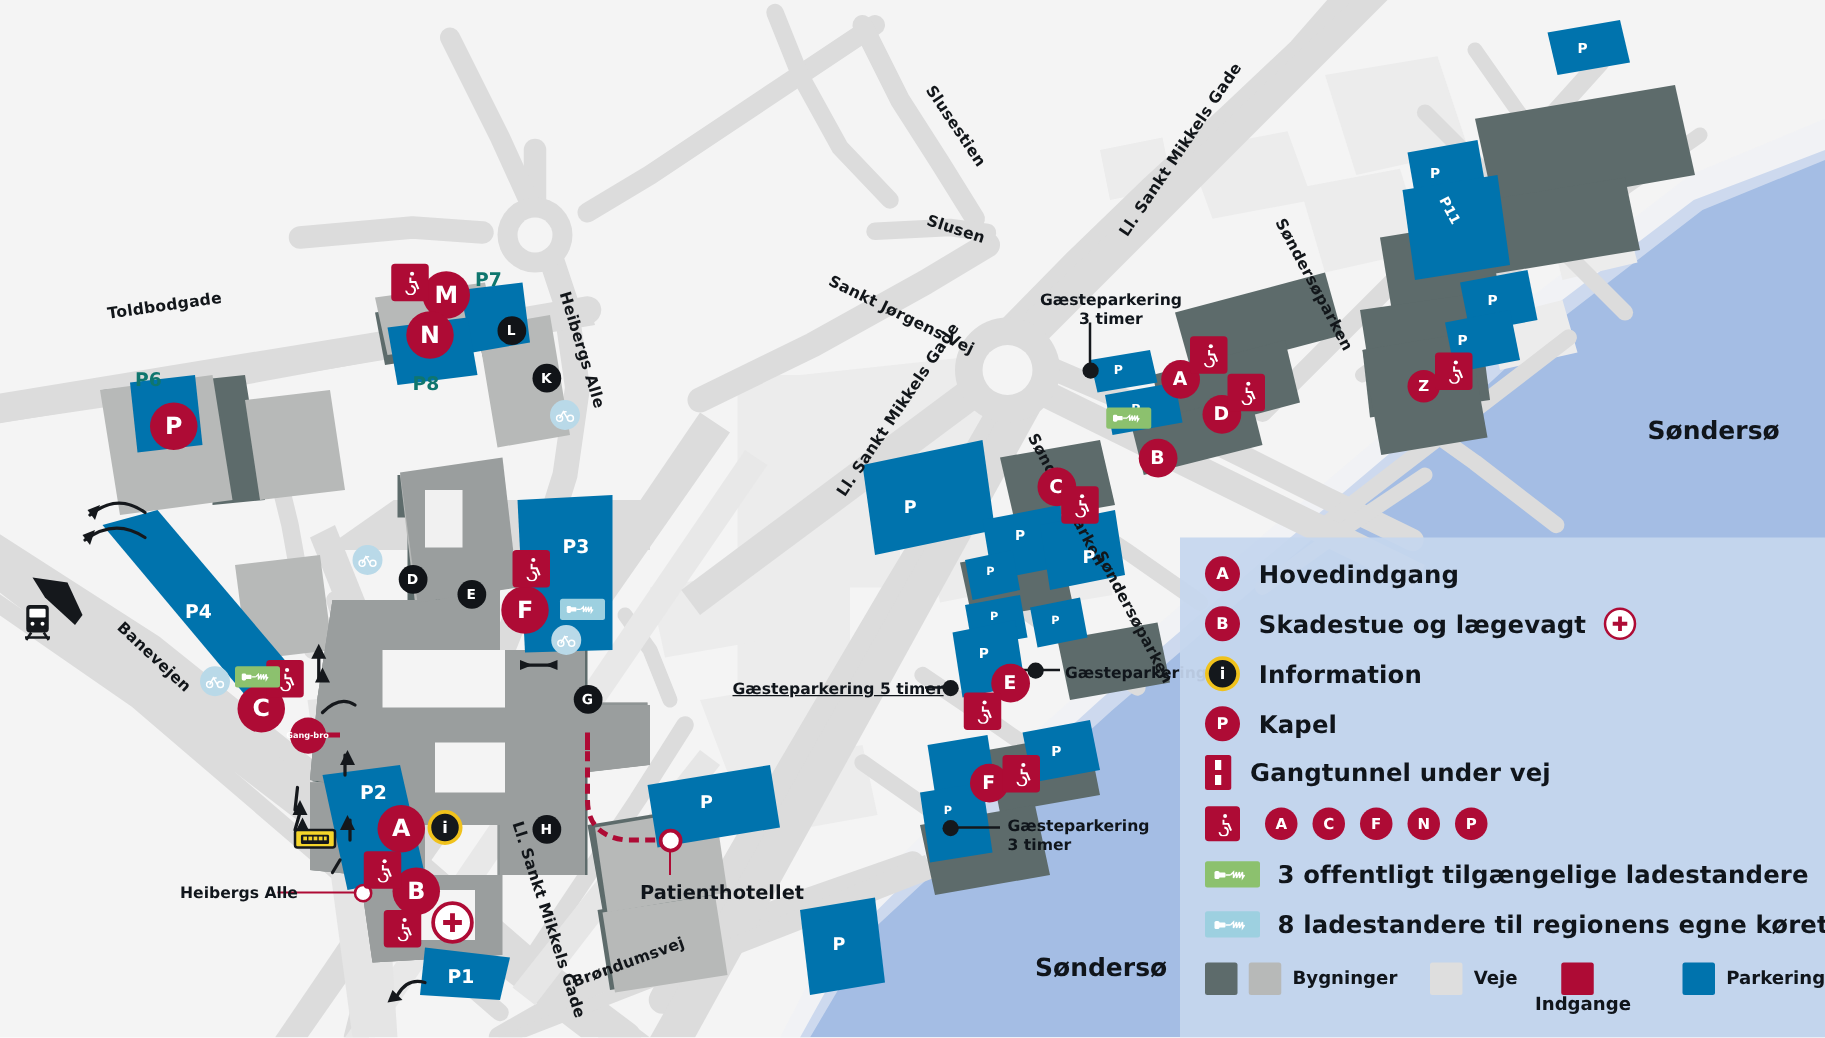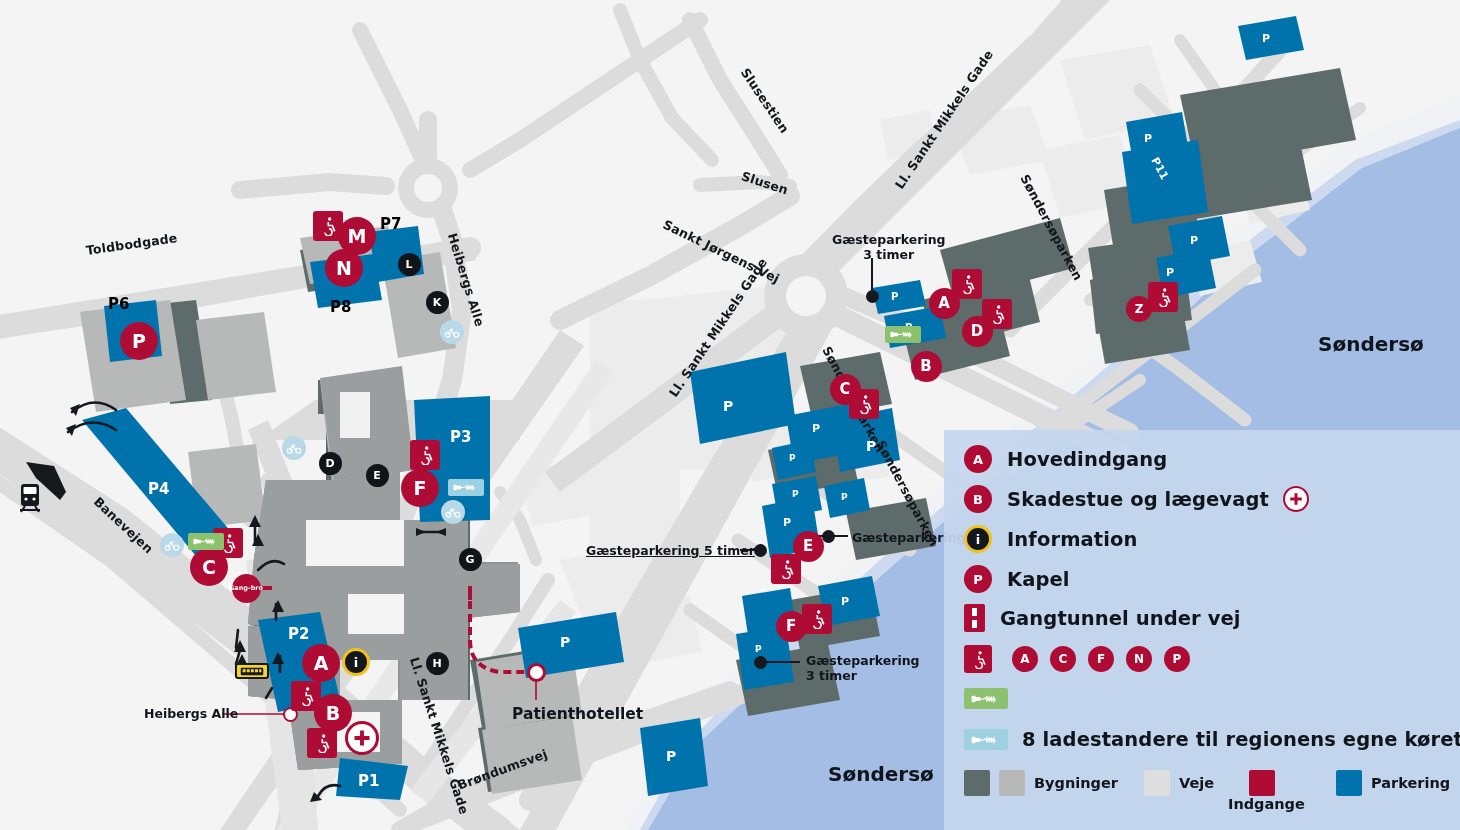--- a/index.html
+++ b/index.html
@@ -77,21 +77,21 @@
   .dotring{
     position:absolute;width:15px;height:15px;margin-left:-7.5px;margin-top:-7.5px;
     border-radius:50%;background:#fff;border:2.5px solid #ae0b35;box-sizing:border-box;
   }
   .dotringw{
     position:absolute;width:19px;height:19px;margin-left:-9.5px;margin-top:-9.5px;
     border-radius:50%;background:#fff;border:3px solid #ae0b35;box-sizing:border-box;
   }
 
   .plabel{
-    position:absolute;font-weight:bold;color:#000000;font-size:15px;white-space:nowrap;
+    position:absolute;font-weight:bold;color:#0f766e;font-size:15px;white-space:nowrap;
   }
   .plabel.onblue{color:#ffffff;}
   .plabel.sm{font-size:11px;}
 
   
   #legend{
     position:absolute;left:944px;top:430px;width:516px;height:400px;
     background:rgba(197,214,238,.93);
   }
   .lgrow{position:absolute;display:flex;align-items:center;}
@@ -728,20 +728,21 @@
 
     <div class="lgrow" style="left:20px;top:258px;">
       <span class="chg-l" style="background:#8cc16e;">
         <svg width="32" height="12" viewBox="0 0 40 14" fill="#fff">
             <rect x="2" y="3" width="5" height="8" rx="1.6"></rect>
             <rect x="6" y="4.5" width="7" height="5" rx="1"></rect>
             <path d="M13 7 h5" stroke="#fff" stroke-width="1.6"></path>
             <path d="M18 7 l3-3 v6 l3-6 v6 l3-6 v6 l3-6 v6 l2-3" stroke="#fff" stroke-width="1.5" fill="none"></path>
           </svg>
       </span>
+      <span class="lgtext">3 offentligt tilgængelige ladestandere</span>
     </div>
 
     <div class="lgrow" style="left:20px;top:298px;">
       <span class="chg-l" style="background:#9dd0e0;">
         <svg width="32" height="12" viewBox="0 0 40 14" fill="#fff">
             <rect x="2" y="3" width="5" height="8" rx="1.6"></rect>
             <rect x="6" y="4.5" width="7" height="5" rx="1"></rect>
             <path d="M13 7 h5" stroke="#fff" stroke-width="1.6"></path>
             <path d="M18 7 l3-3 v6 l3-6 v6 l3-6 v6 l3-6 v6 l2-3" stroke="#fff" stroke-width="1.5" fill="none"></path>
           </svg>
@@ -755,20 +756,20 @@
       <span class="lgsmall">Bygninger</span>
     </div>
     <div class="lgrow" style="left:200px;top:340px;">
       <span class="swatch" style="background:#dedede;"></span>
       <span class="lgsmall">Veje</span>
     </div>
     <div class="lgrow" style="left:284px;top:340px;flex-direction:column;">
       <span class="swatch" style="background:#ae0b35;"></span>
       <span class="lgsmall">Indgange</span>
     </div>
-    <div class="lgrow" style="left:392px;top:340px;text-align:right;">
+    <div class="lgrow" style="left:402px;top:340px;text-align:right;">
       <span class="swatch" style="background:#0073ad;"></span>
       <span class="lgsmall">Parkering</span>
     </div>
 
   </div>
 
 </div>
 
 </body></html>

